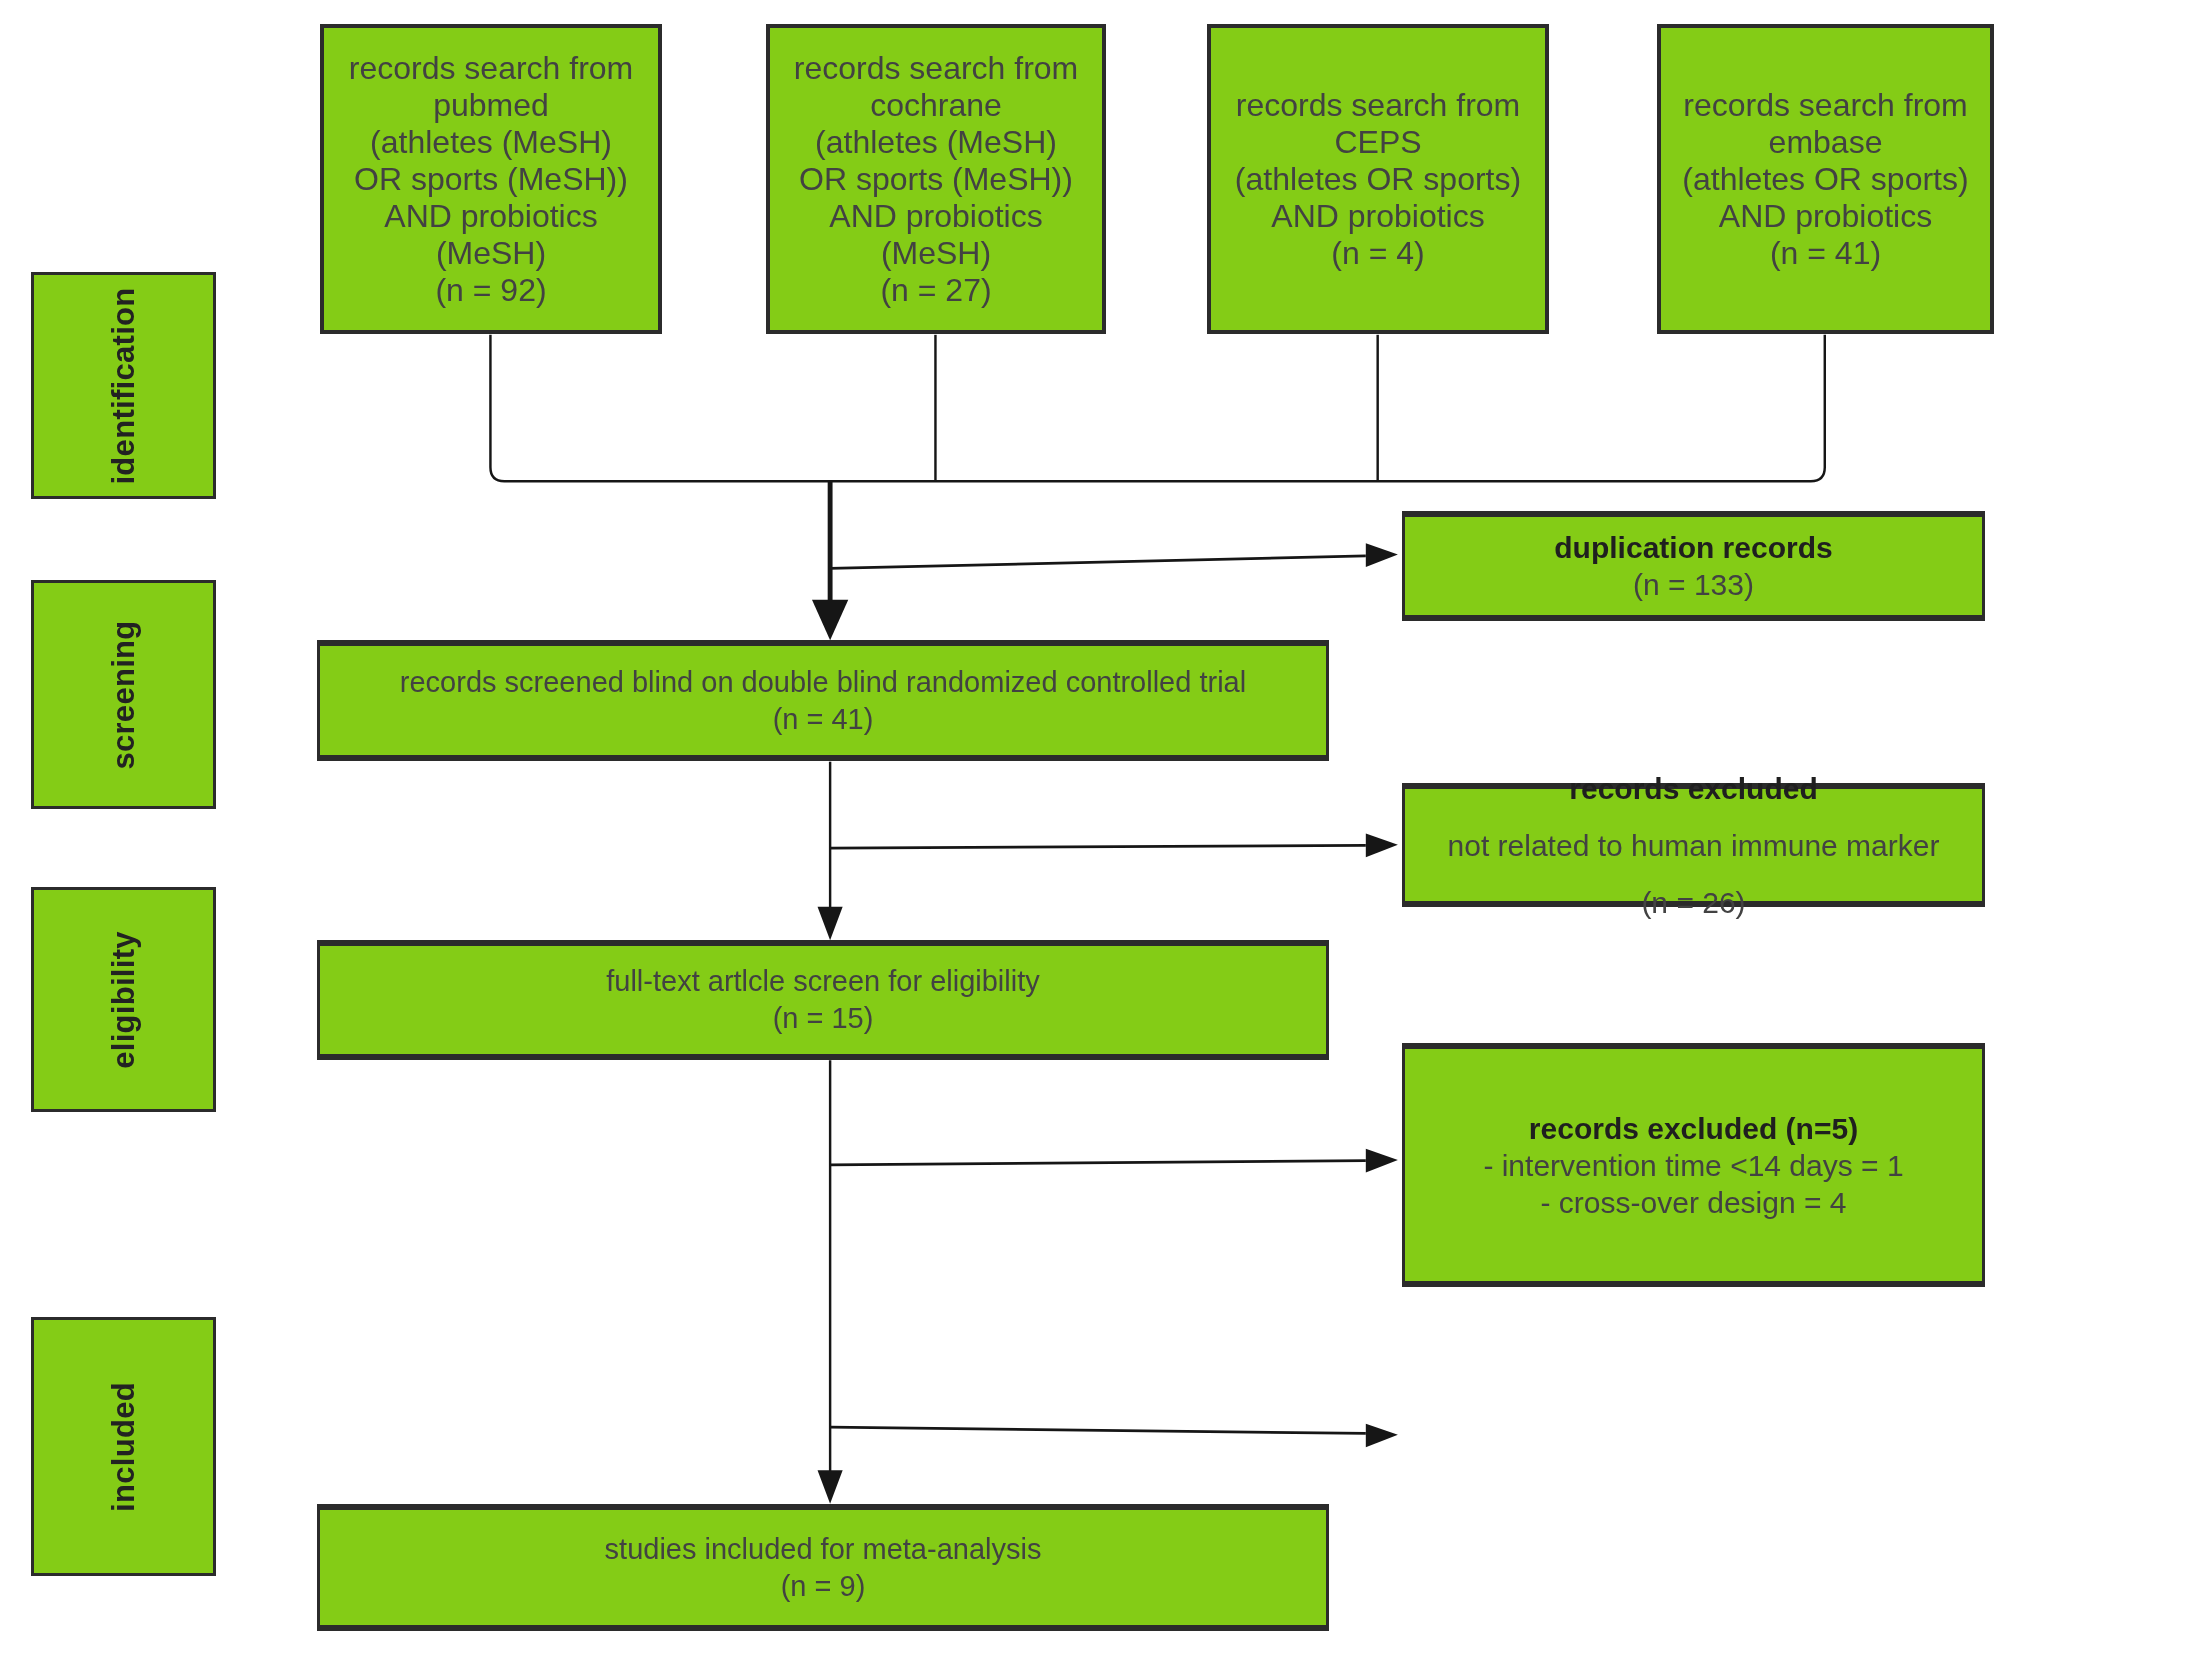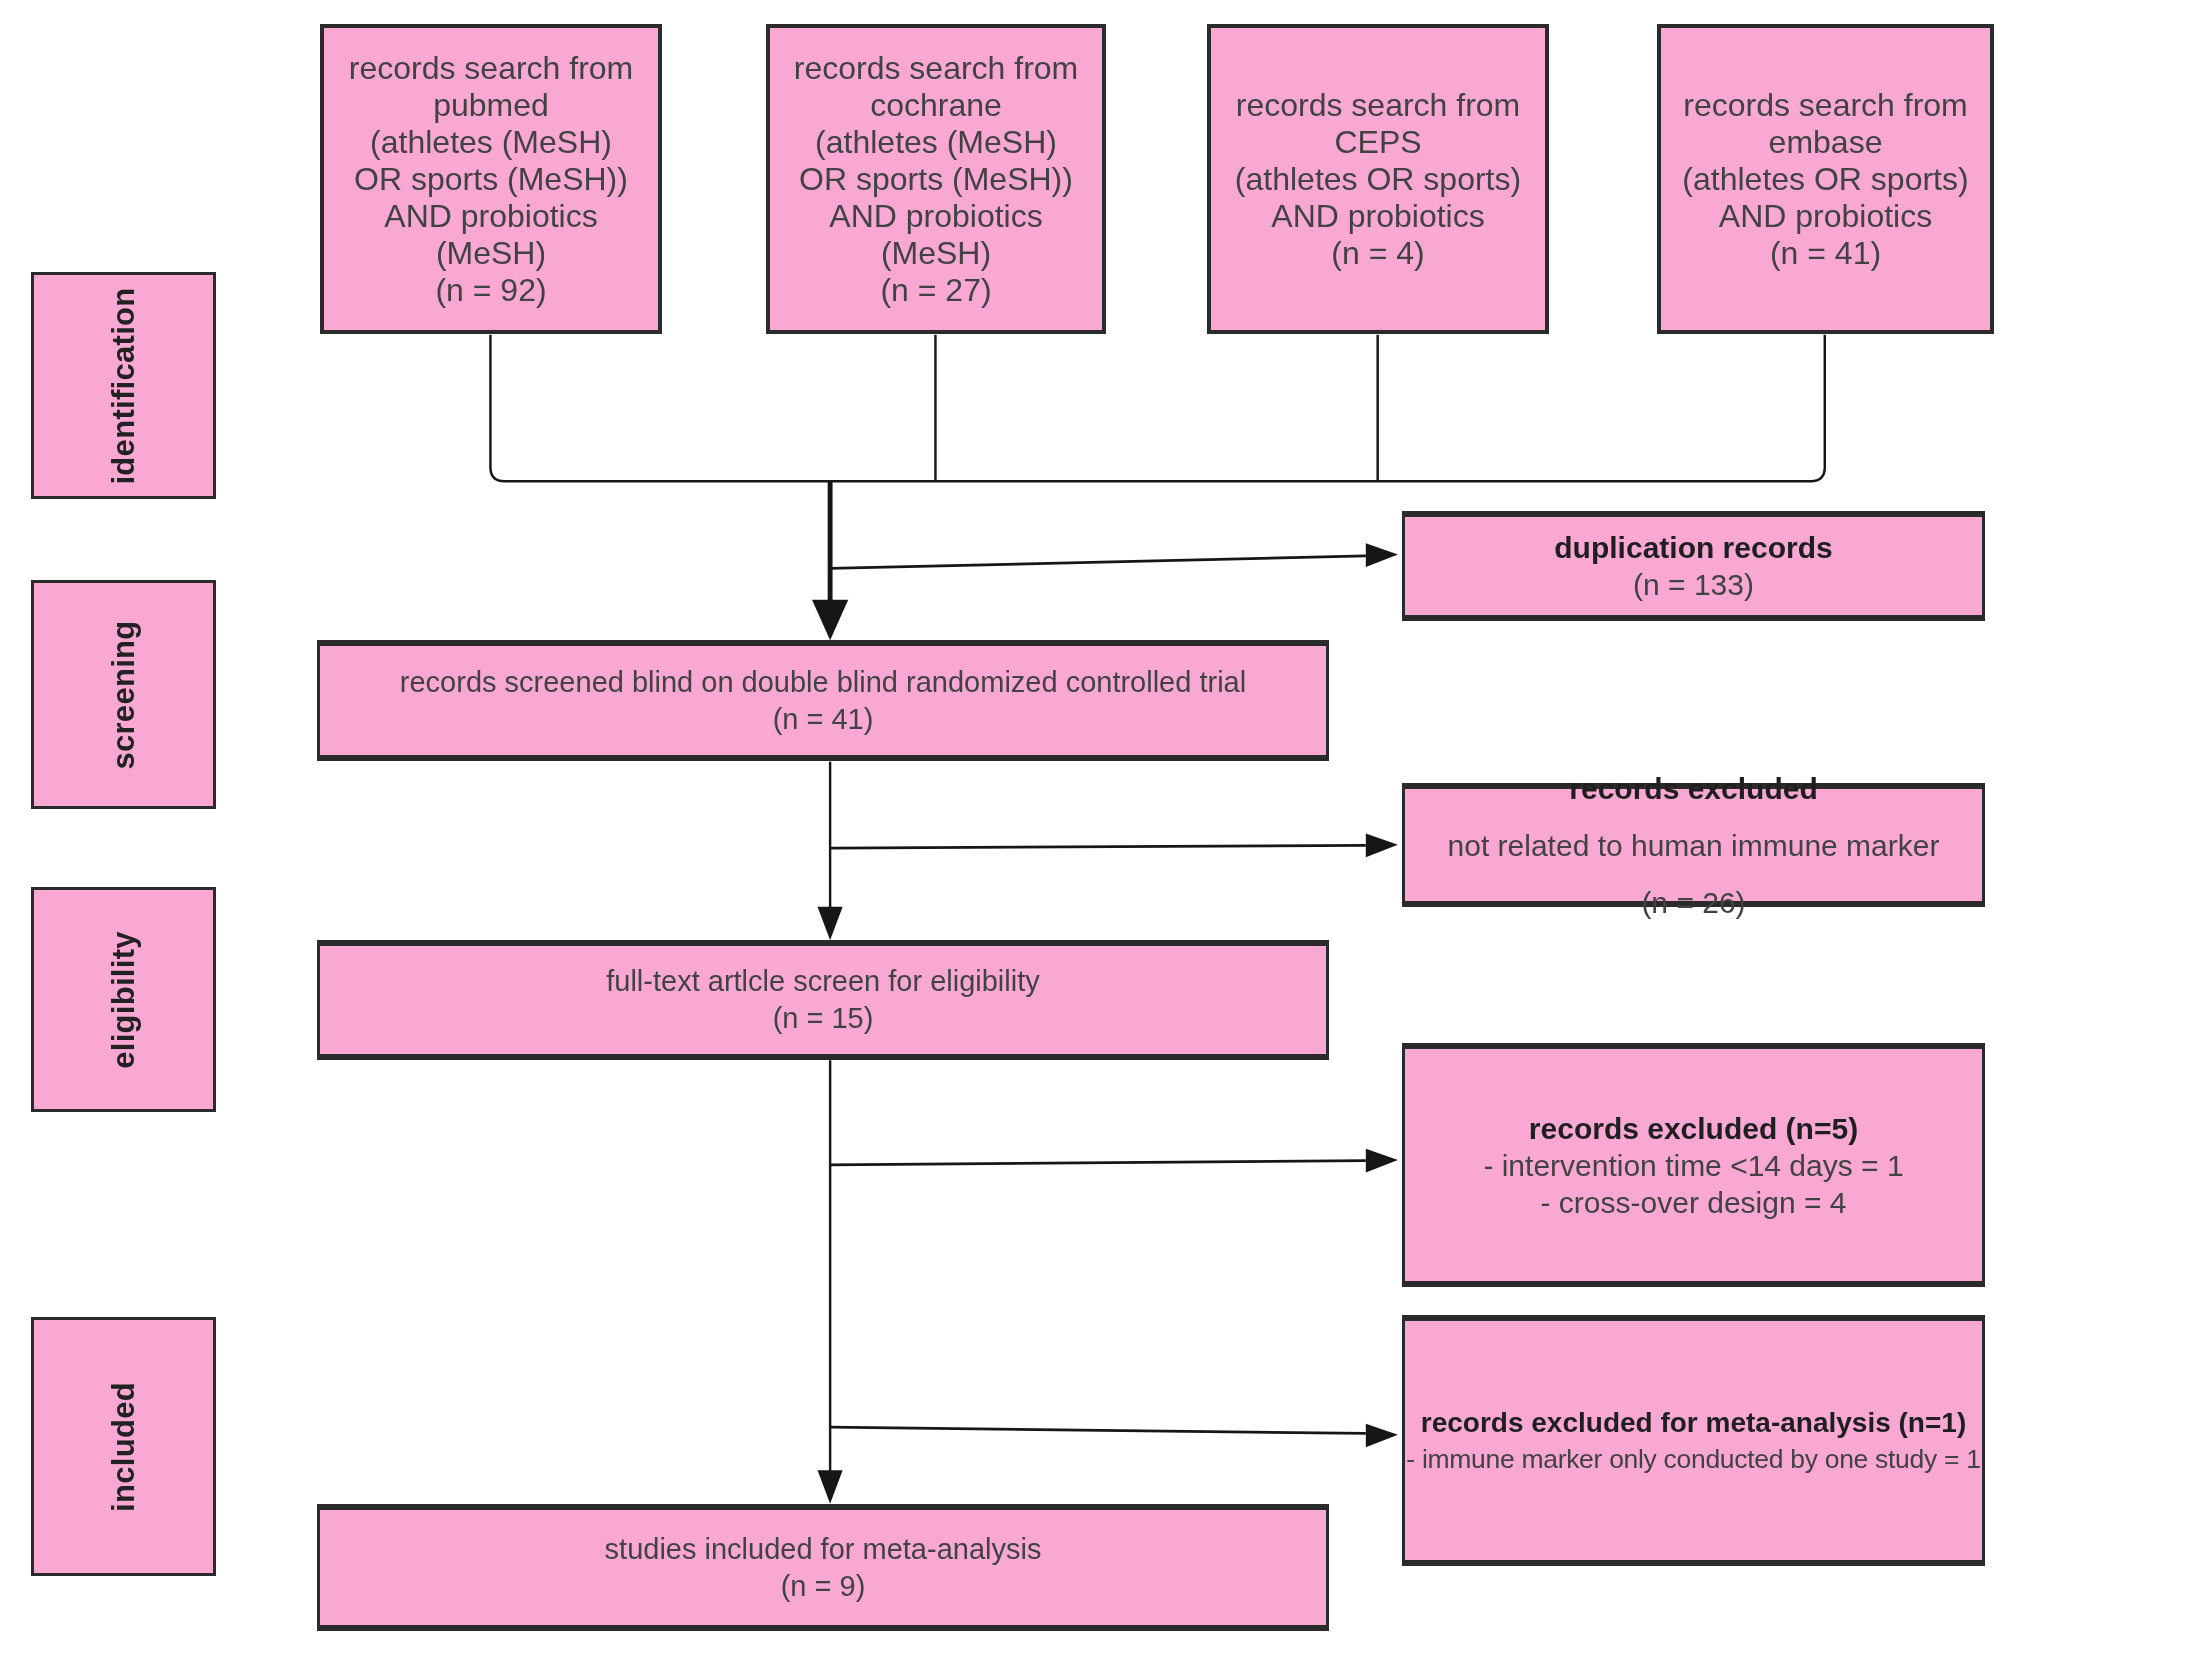--- a/index.html
+++ b/index.html
@@ -12,21 +12,21 @@
     width: 2205px;
     height: 1658px;
     background: #ffffff;
     font-family: "Liberation Sans", "DejaVu Sans", sans-serif;
     color: #3d3d3d;
     overflow: hidden;
   }
   .box {
     position: absolute;
     box-sizing: border-box;
-    background: #f9a8d4;
+    background: #84cc16;
     display: flex;
     flex-direction: column;
     align-items: center;
     justify-content: center;
     text-align: center;
   }
   .box span { display: block; white-space: nowrap; }
 
   
   .rail-box {
@@ -219,19 +219,15 @@
   <div class="box right-box" id="box-excluded26">
     <span class="title">records excluded</span>
     <span class="body-line">not related to human immune marker</span>
     <span class="body-line">(n = 26)</span>
   </div>
   <div class="box right-box" id="box-excluded5">
     <span class="title">records excluded (n=5)</span>
     <span class="body-line">- intervention time &lt;14 days = 1</span>
     <span class="body-line">- cross-over design = 4</span>
   </div>
-  <div class="box right-box" id="box-meta1">
-    <span class="title">records excluded for meta-analysis (n=1)</span>
-    <span class="body-line">- immune marker only conducted by one study = 1</span>
-  </div>
 
 </div>
 
 
 </body></html>

